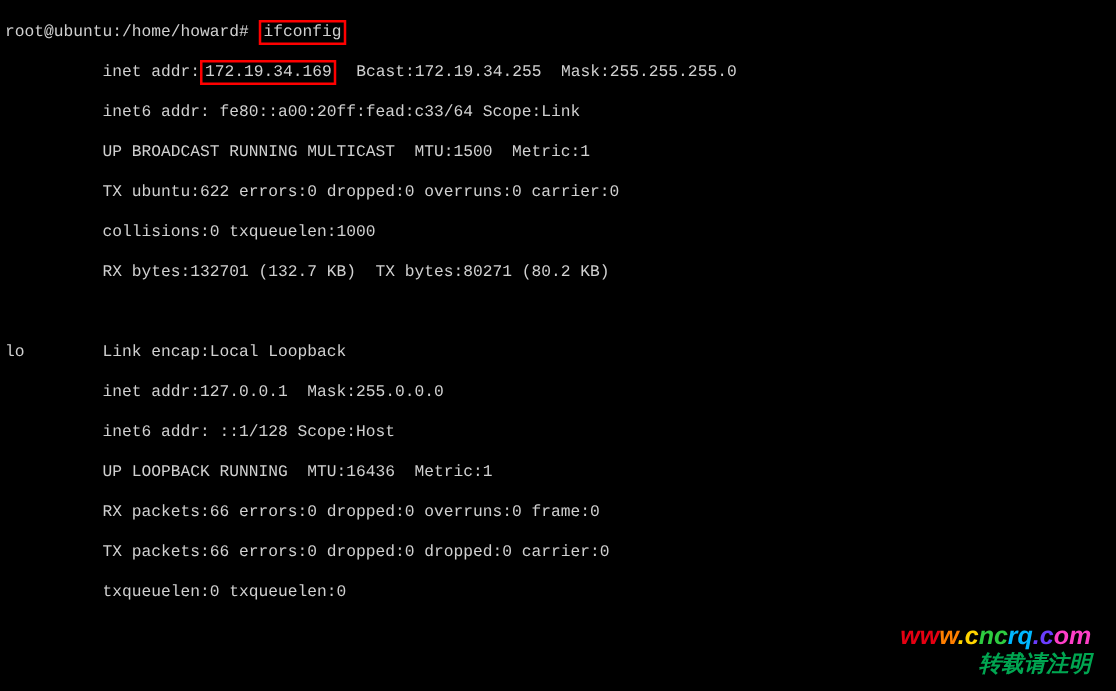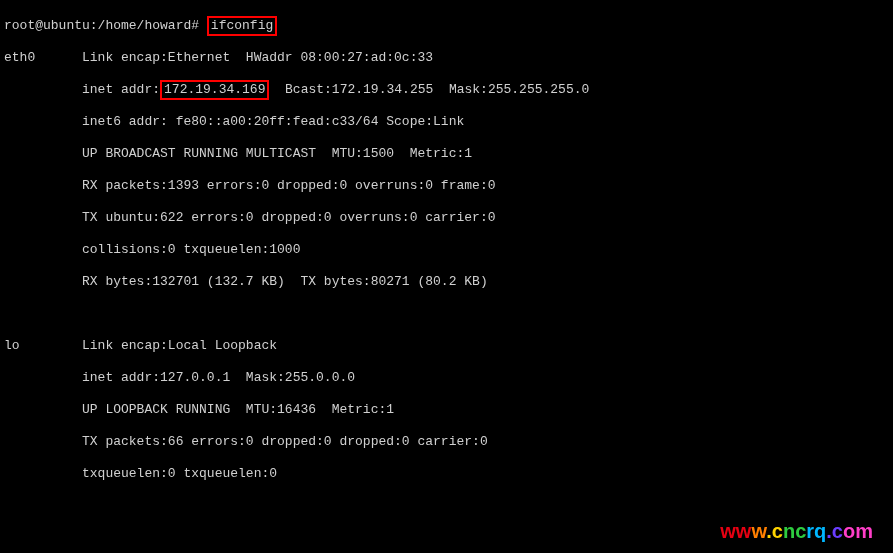--- a/index.html
+++ b/index.html
@@ -26,48 +26,49 @@
     padding: 0 2px;
     margin: -2px 0;
   }
   .watermark {
     position: absolute;
     bottom: 10px;
     right: 20px;
     font-family: Arial, sans-serif;
     text-align: right;
     line-height: 1.2;
+    font-style: italic;
   }
   .wm-url { font-size: 20px; font-weight: bold; }
   .wm-url .c1 { color: #e60012; }
   .wm-url .c2 { color: #ff7f00; }
   .wm-url .c3 { color: #ffd400; }
   .wm-url .c4 { color: #2ecc40; }
   .wm-url .c5 { color: #00b7ff; }
   .wm-url .c6 { color: #6a3dff; }
   .wm-url .c7 { color: #ff3ec8; }
   .wm-txt { font-size: 18px; font-weight: bold; color: #00a651; }
 </style>
 </head>
 <body>
 
 <div class="terminal">
 <div class="line"><span>root@ubuntu:/home/howard# </span><span class="hlbox">ifconfig</span></div>
-<div class="line">eth0      Link encap:Ethernet  HWaddr 08:00:27:ad:0c:33</div>
 <div class="line"><span>          inet addr:</span><span class="hlbox">172.19.34.169</span><span>  Bcast:172.19.34.255  Mask:255.255.255.0</span></div>
 <div class="line">          inet6 addr: fe80::a00:20ff:fead:c33/64 Scope:Link</div>
 <div class="line">          UP BROADCAST RUNNING MULTICAST  MTU:1500  Metric:1</div>
-<div class="line">          RX packets:1393 errors:0 dropped:0 overruns:0 frame:0</div>
 <div class="line">          TX ubuntu:622 errors:0 dropped:0 overruns:0 carrier:0</div>
 <div class="line">          collisions:0 txqueuelen:1000</div>
 <div class="line">          RX bytes:132701 (132.7 KB)  TX bytes:80271 (80.2 KB)</div>
 <div class="line"> </div>
 <div class="line">lo        Link encap:Local Loopback</div>
 <div class="line">          inet addr:127.0.0.1  Mask:255.0.0.0</div>
+<div class="line">          inet6 addr: ::1/128 Scope:Host</div>
 <div class="line">          UP LOOPBACK RUNNING  MTU:16436  Metric:1</div>
+<div class="line">          RX packets:66 errors:0 dropped:0 overruns:0 frame:0</div>
 <div class="line">          TX packets:66 errors:0 dropped:0 dropped:0 carrier:0</div>
 <div class="line">          txqueuelen:0 txqueuelen:0</div>
 
 
 
 
 
 
 
 
@@ -79,13 +80,14 @@
 
 
 
 
 </div>
 
 <div class="watermark">
   <div class="wm-url">
     <span class="c1">w</span><span class="c1">w</span><span class="c2">w</span><span class="c3">.</span><span class="c3">c</span><span class="c4">n</span><span class="c4">c</span><span class="c5">r</span><span class="c5">q</span><span class="c6">.</span><span class="c6">c</span><span class="c7">o</span><span class="c7">m</span>
   </div>
+  <div class="wm-txt">转载请注明</div>
 </div>
 
 </body></html>

